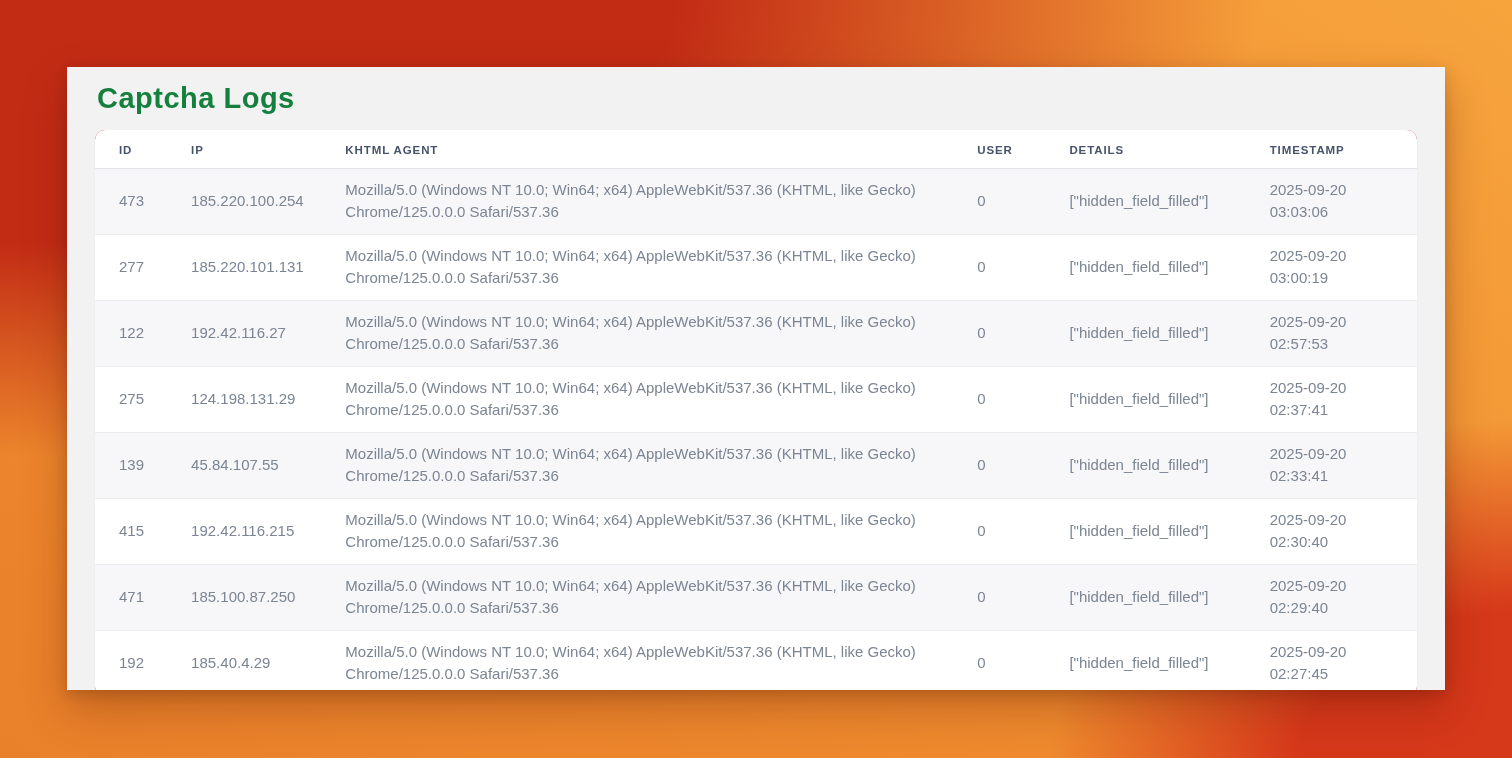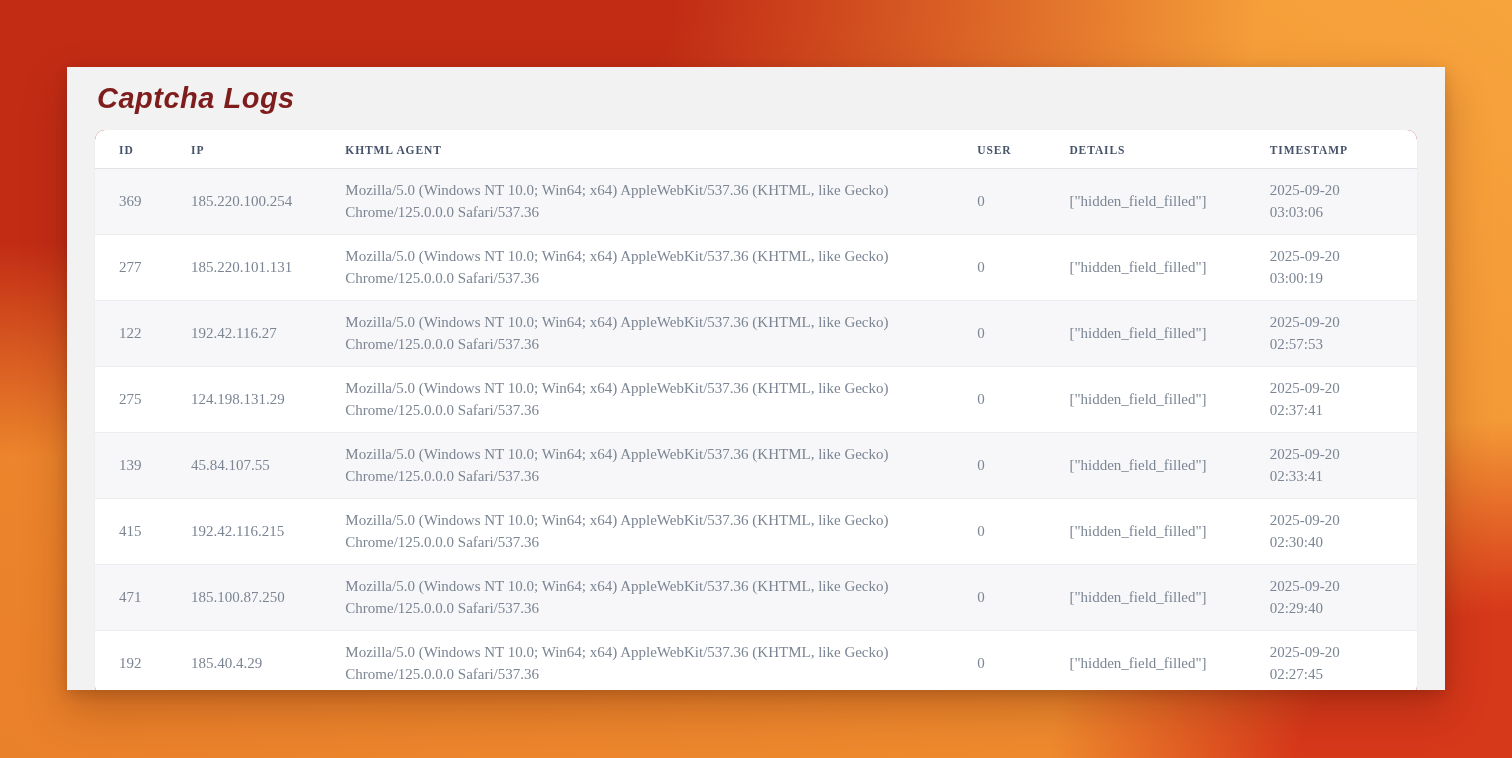--- a/index.html
+++ b/index.html
@@ -36,31 +36,29 @@
     box-shadow: 0 18px 40px rgba(90, 20, 0, 0.30), 0 4px 12px rgba(0, 0, 0, 0.14);
   }
 
   .page-title {
     margin: 14px 0 15px;
     padding-left: 2px;
     font-size: 29px;
     line-height: 34px;
     font-weight: 600;
     letter-spacing: 0.5px;
-    color: #7f1d1d;
-    font-style: italic;
+    color: #15803d;
   }
 
   
   .table-wrap {
     background: #b91c1c;
     border-radius: 10px;
     overflow: hidden;
     box-shadow: 0 1px 2px rgba(0,0,0,0.05);
-    font-family: Liberation Serif, serif;
   }
   table {
     width: 100%;
     border-collapse: collapse;
     table-layout: fixed;
   }
   col.c-id       { width: 72px;  }
   col.c-ip       { width: 154px; }
   col.c-ua       { width: 631px; }
   col.c-score    { width: 92px;  }
@@ -114,21 +112,21 @@
             <th>ID</th>
             <th>IP</th>
             <th>KHTML AGENT</th>
             <th>USER</th>
             <th>DETAILS</th>
             <th>TIMESTAMP</th>
           </tr>
         </thead>
         <tbody>
   <tr>
-    <td>369</td>
+    <td>473</td>
     <td>185.220.100.254</td>
     <td>Mozilla/5.0 (Windows NT 10.0; Win64; x64) AppleWebKit/537.36 (KHTML, like Gecko) Chrome/125.0.0.0 Safari/537.36</td>
     <td>0</td>
     <td>["hidden_field_filled"]</td>
     <td>
       <span class="ts-date">2025-09-20</span>
       <span class="ts-time">03:03:06</span>
     </td>
   </tr>
 

